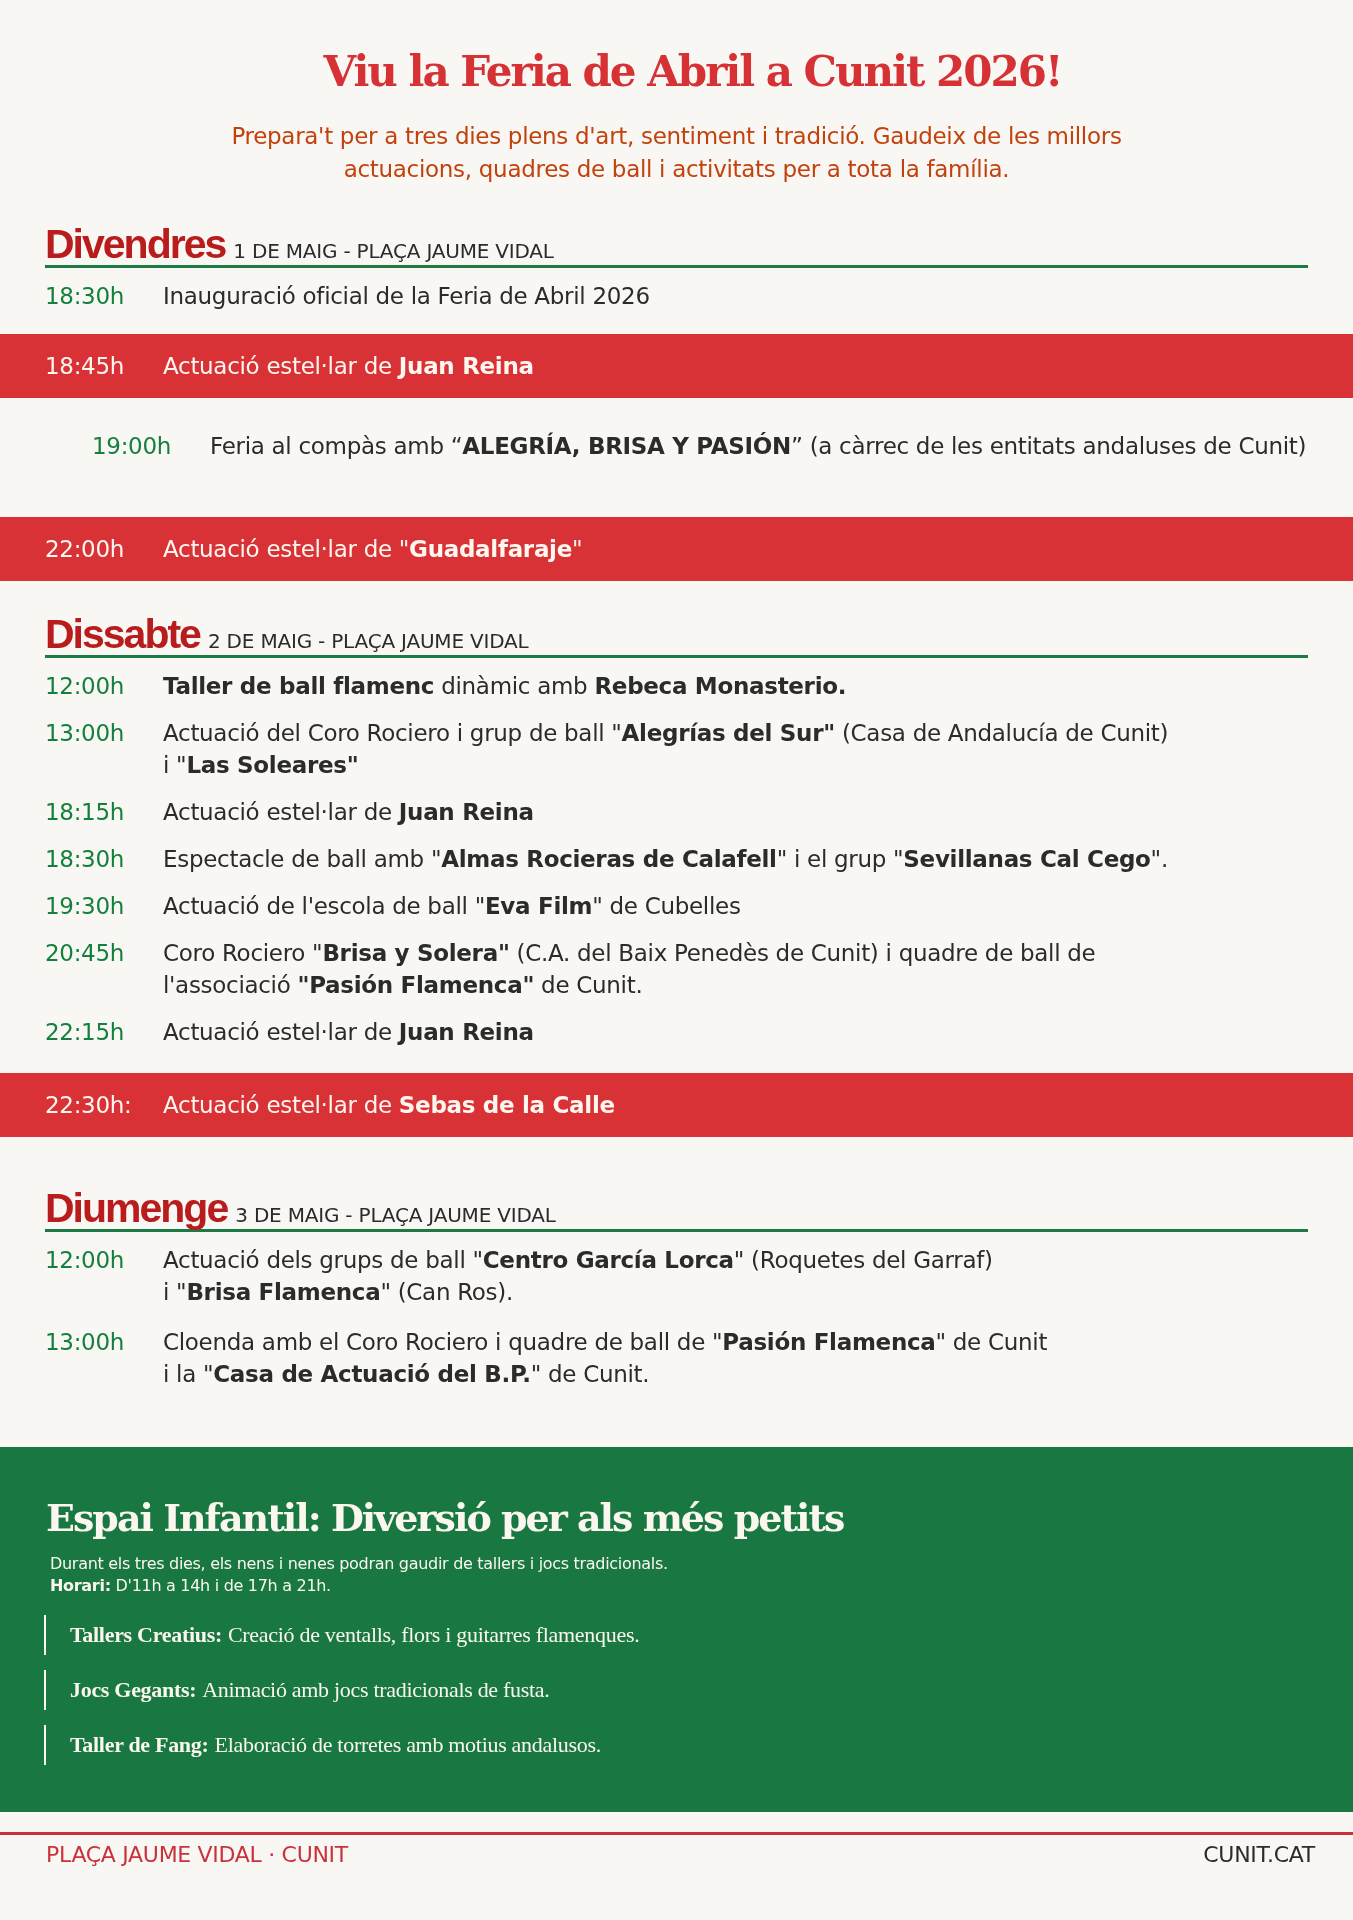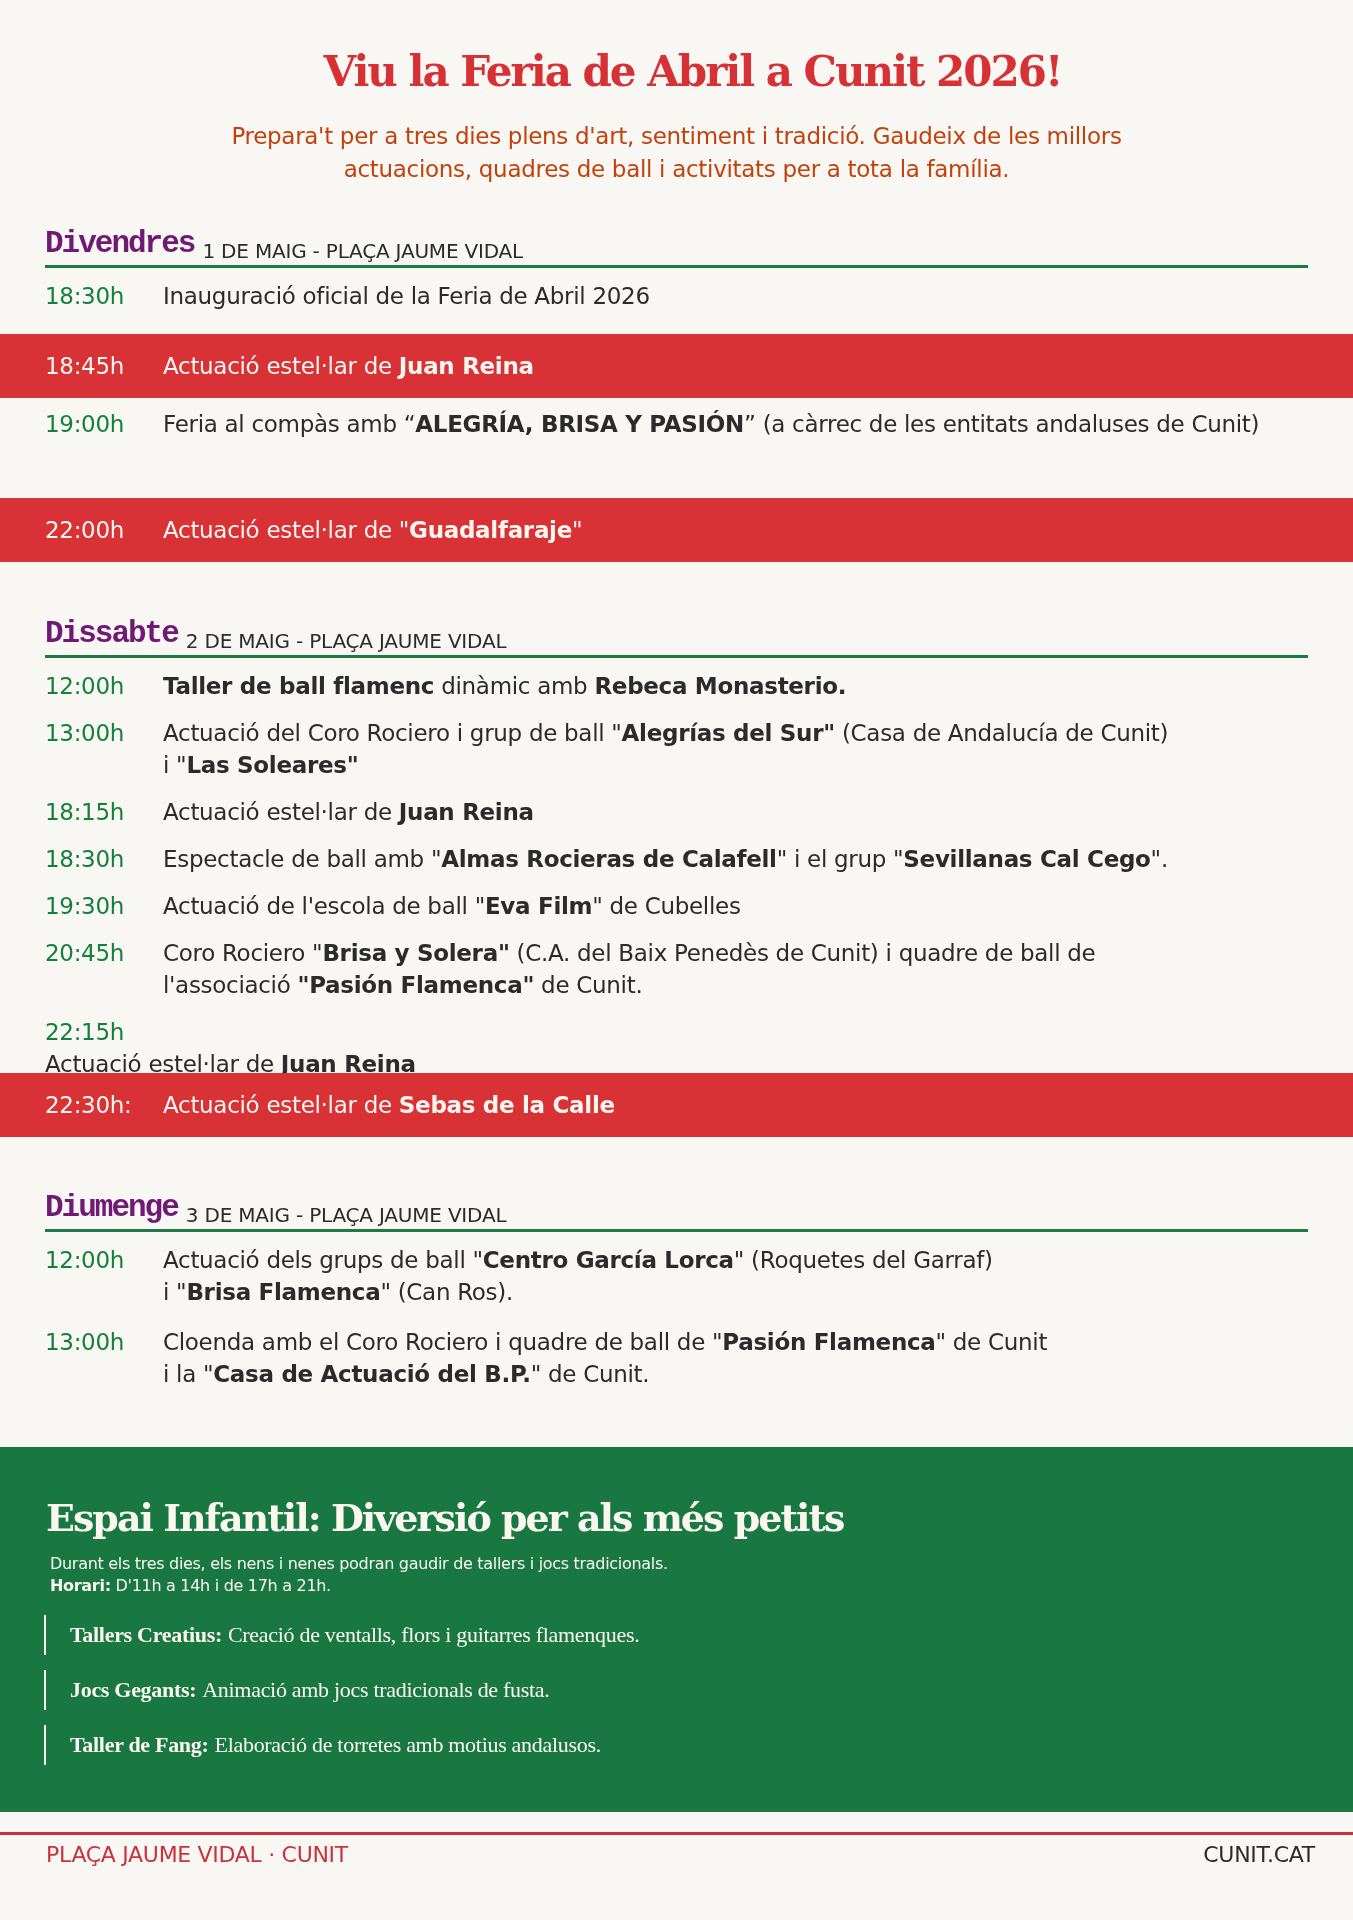--- a/index.html
+++ b/index.html
@@ -5,21 +5,21 @@
   * { box-sizing: border-box; margin: 0; padding: 0; }
   html, body { width: 1353px; height: 1920px; background: #f9f7f3; overflow: hidden; }
   body { font-family: "DejaVu Sans", sans-serif; color: #2b2b2b; position: relative; }
 
   .header { position: absolute; top: 44px; left: 0; width: 1353px; text-align: center; }
   .title { font-family: "DejaVu Serif", serif; font-weight: bold; font-size: 42px; color: #d63236; letter-spacing: -2px; line-height: 56px; margin-left: 32px; }
   .intro { margin: 20px auto 0; width: 1020px; font-size: 23px; line-height: 33px; color: #c2410c; letter-spacing: -0.3px; }
 
   .day { position: absolute; left: 0; width: 1353px; }
   .day-head { position: relative; margin-left: 45px; width: 1263px; height: 56px; border-bottom: 3px solid #1e7a45; display: flex; align-items: flex-end; }
-  .day-name { font-family: Liberation Mono, monospace; font-weight: bold; font-size: 31px; color: #701a75; letter-spacing: -2px; line-height: 46px; margin-bottom: -2px; }
+  .day-name { font-family: Liberation Sans, sans-serif; font-weight: bold; font-size: 41px; color: #b91c1c; letter-spacing: -2px; line-height: 46px; margin-bottom: -2px; }
   .day-meta { font-size: 20px; color: #2b2b2b; margin-left: 8px; margin-bottom: 2px; letter-spacing: -0.2px; }
 
   .row { position: relative; display: flex; padding-left: 45px; padding-right: 40px; font-size: 23px; line-height: 32px; letter-spacing: -0.3px; }
   .row .time { width: 118px; flex: none; color: #15803d; }
   .row .desc { flex: 1; color: #2b2b2b; }
   .row b { font-weight: bold; }
   .row.highlight { background: #d83236; height: 64px; align-items: center; }
   .row.highlight .time, .row.highlight .desc { color: #fff6f0; }
 
   .kids { position: absolute; left: 0; top: 1447px; width: 1353px; height: 365px; background: #197842; color: #fbf7ee; }
@@ -50,21 +50,21 @@
     <span class="day-meta">1 DE MAIG - PLAÇA JAUME VIDAL</span>
   </div>
   <div class="row" style="margin-top:12px; height:50px;">
     <span class="time">18:30h</span>
     <span class="desc"><span>Inauguració oficial de la Feria de Abril 2026</span></span>
   </div>
   <div class="row highlight" style="margin-top:4px;">
     <span class="time">18:45h</span>
     <span class="desc"><span>Actuació estel·lar de </span><b>Juan Reina</b></span>
   </div>
-  <div class="row" style="padding-top:10px; height:100px;">
+  <div class="row" style="padding-top:32px; height:119px;margin-left:47px;">
     <span class="time">19:00h</span>
     <span class="desc"><span>Feria al compàs amb “</span><b>ALEGRÍA, BRISA Y PASIÓN</b><span>” (a càrrec de les entitats andaluses de Cunit)</span></span>
   </div>
   <div class="row highlight">
     <span class="time">22:00h</span>
     <span class="desc"><span>Actuació estel·lar de "</span><b>Guadalfaraje</b><span>"</span></span>
   </div>
 </section>
 
 <section class="day" style="top:602px;">
@@ -89,21 +89,21 @@
     <span class="desc"><span>Espectacle de ball amb "</span><b>Almas Rocieras de Calafell</b><span>" i el grup "</span><b>Sevillanas Cal Cego</b><span>".</span></span>
   </div>
   <div class="row" style="height:47px;">
     <span class="time">19:30h</span>
     <span class="desc"><span>Actuació de l'escola de ball "</span><b>Eva Film</b><span>" de Cubelles</span></span>
   </div>
   <div class="row" style="height:79px;">
     <span class="time">20:45h</span>
     <span class="desc"><span>Coro Rociero "</span><b>Brisa y Solera"</b><span> (C.A. del Baix Penedès de Cunit) i quadre de ball de</span><br><span>l'associació </span><b>"Pasión Flamenca"</b><span> de Cunit.</span></span>
   </div>
-  <div class="row" style="height:49px;flex-direction:column;">
+  <div class="row" style="height:49px;">
     <span class="time">22:15h</span>
     <span class="desc"><span>Actuació estel·lar de </span><b>Juan Reina</b></span>
   </div>
   <div class="row highlight" style="margin-top:8px;">
     <span class="time">22:30h:</span>
     <span class="desc"><span>Actuació estel·lar de </span><b>Sebas de la Calle</b></span>
   </div>
 </section>
 
 <section class="day" style="top:1176px;">

